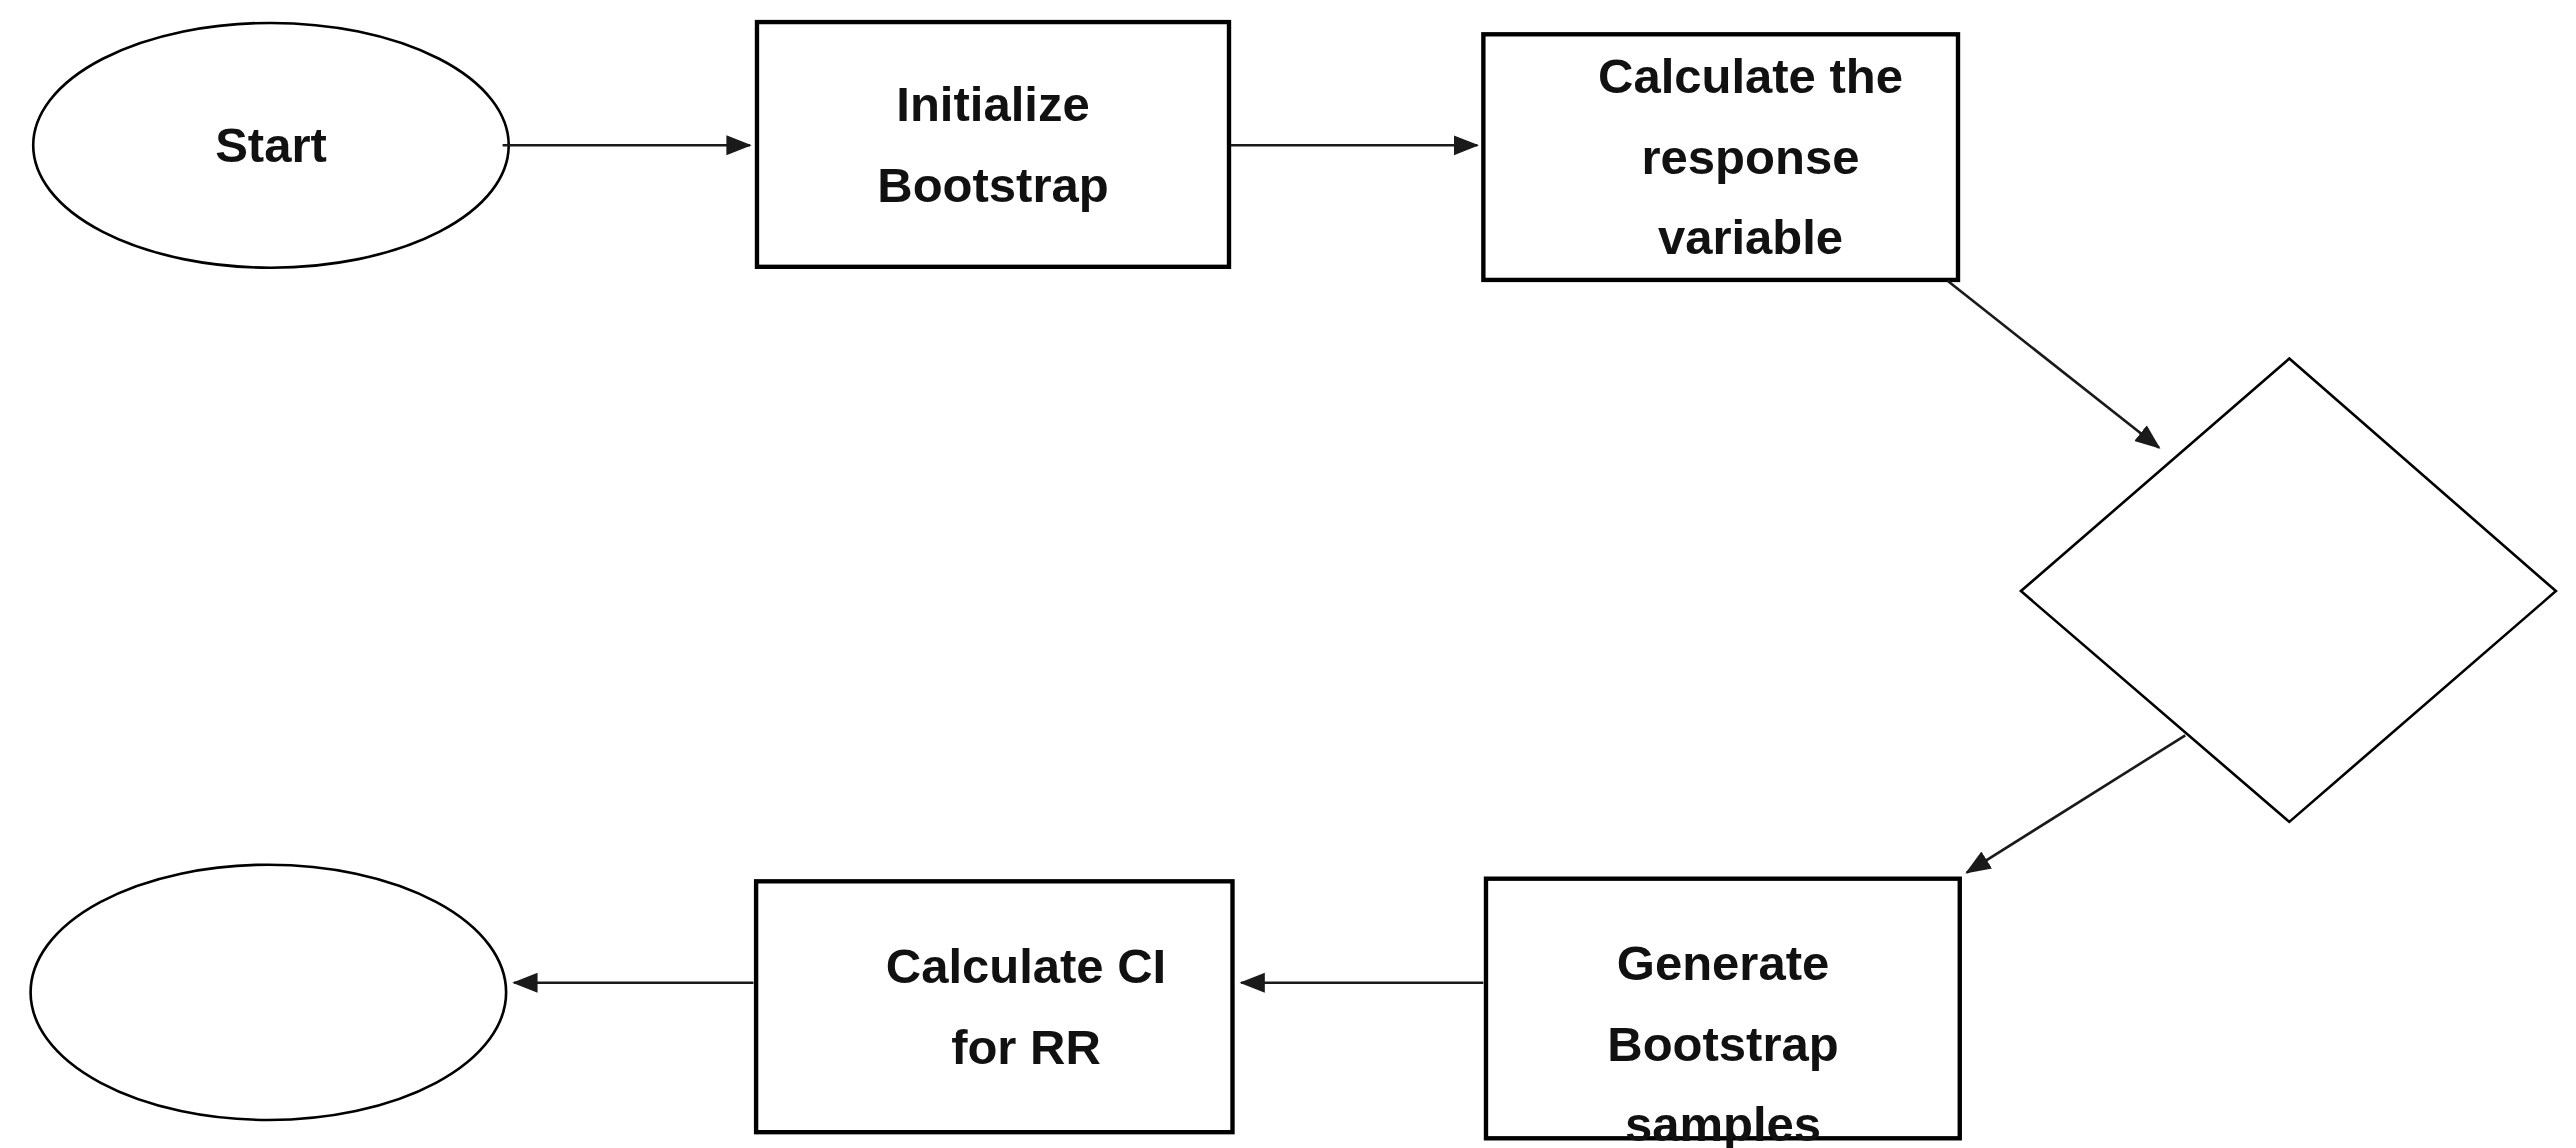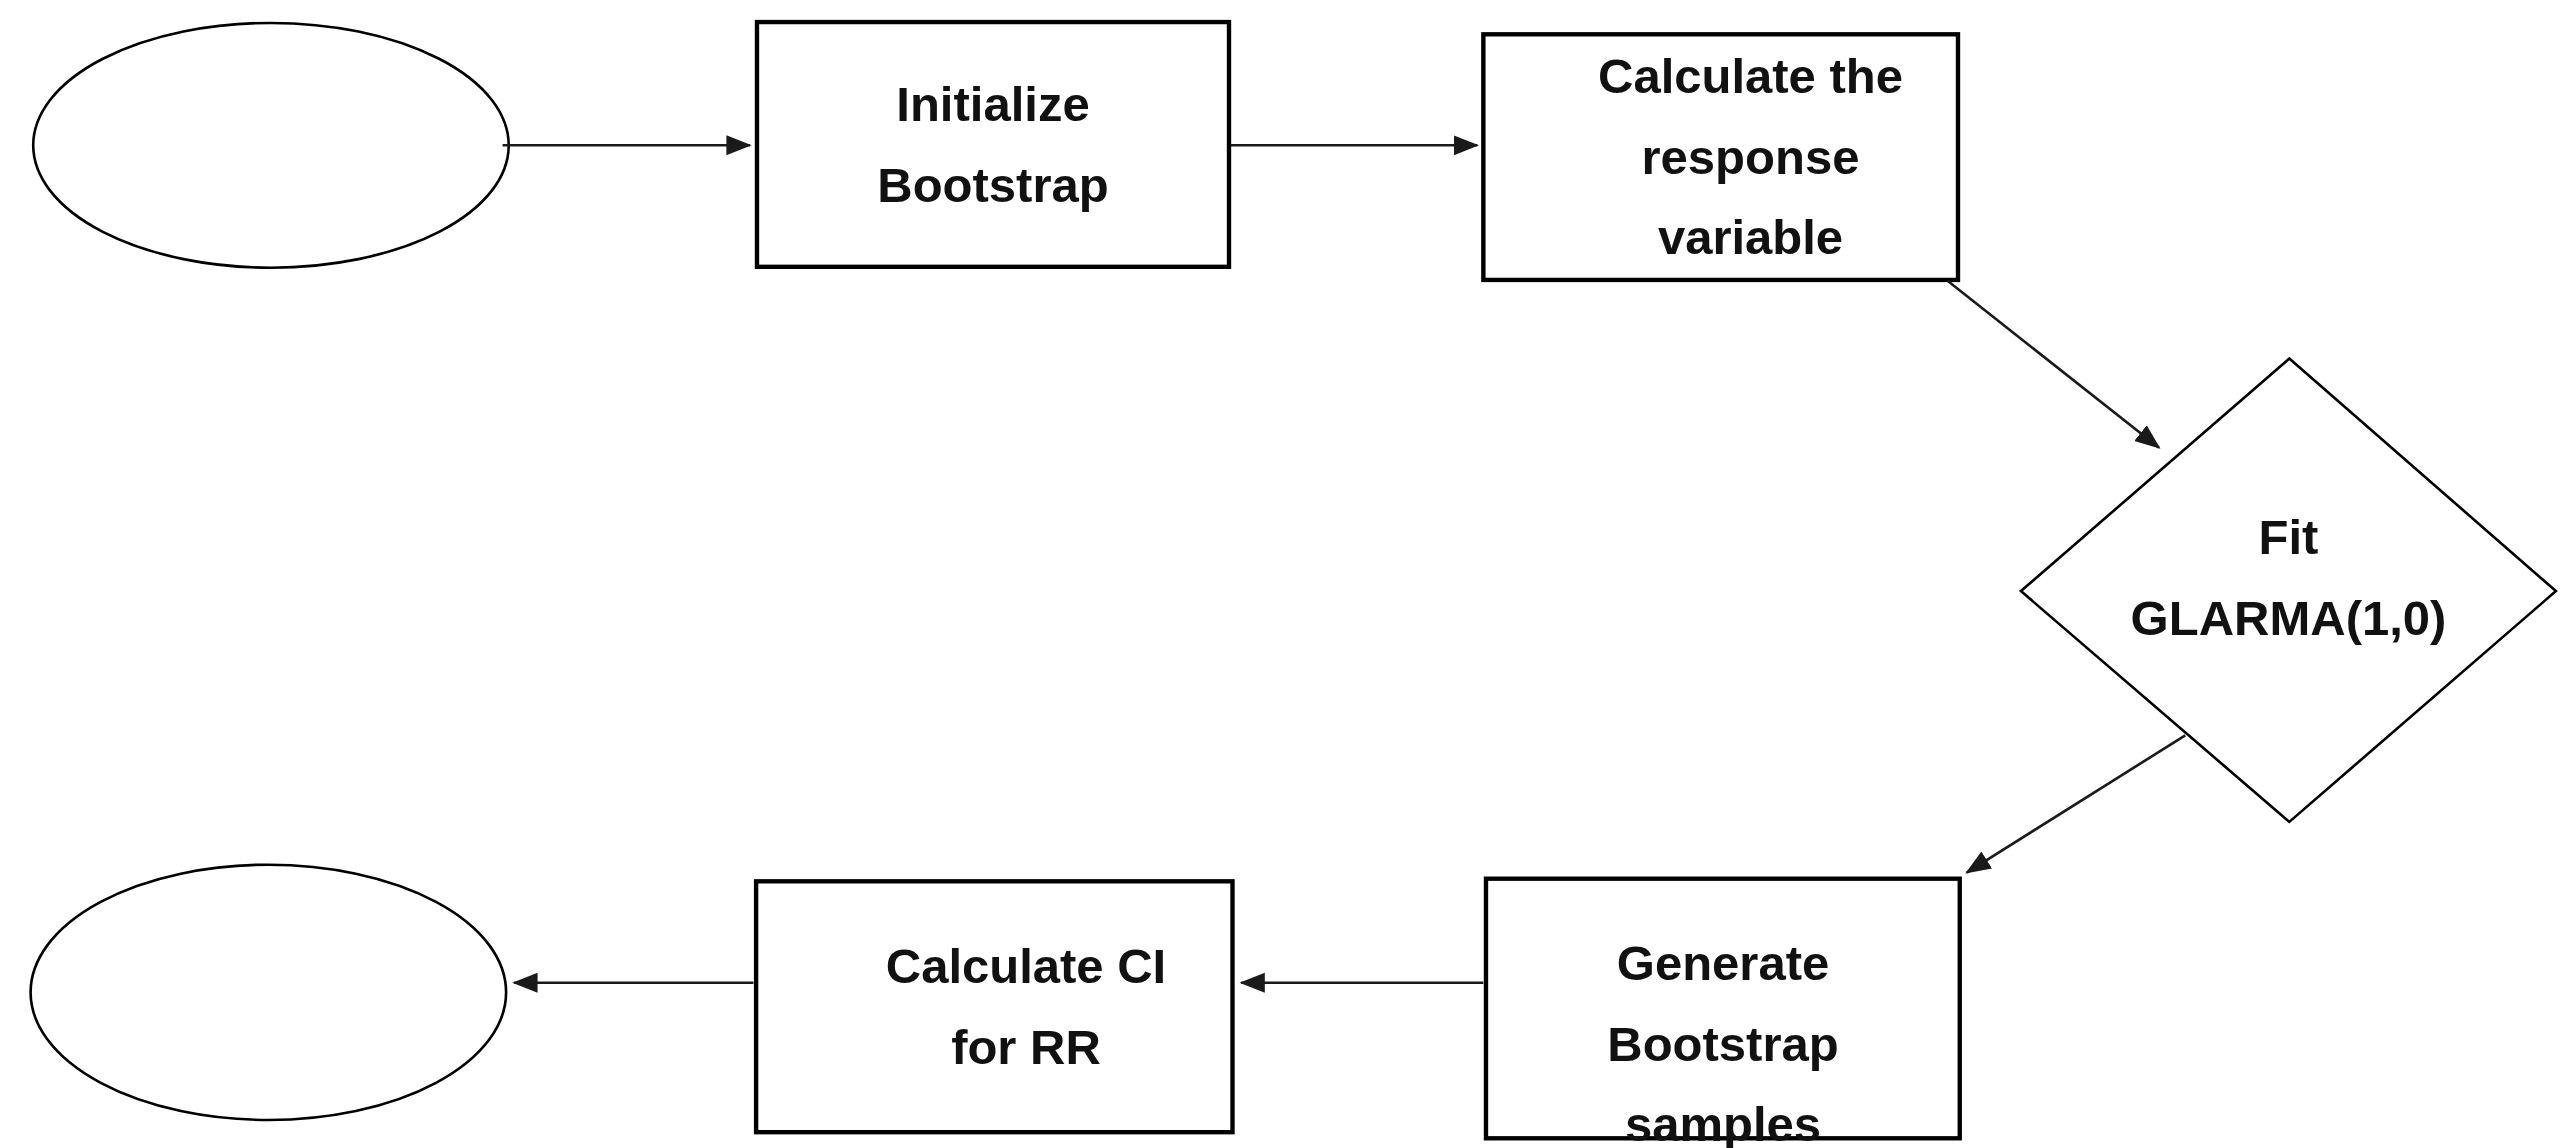--- a/index.html
+++ b/index.html
@@ -77,30 +77,29 @@
 
     <line x1="2228" y1="321" x2="2470" y2="512" stroke="#1a1a1a" stroke-width="3" marker-end="url(#arrowhead)"></line>
 
     <line x1="2500" y1="841" x2="2250" y2="998" stroke="#1a1a1a" stroke-width="3" marker-end="url(#arrowhead)"></line>
 
     <line x1="1697" y1="1124" x2="1420" y2="1124" stroke="#1a1a1a" stroke-width="3" marker-end="url(#arrowhead)"></line>
 
     <line x1="862" y1="1124" x2="588" y2="1124" stroke="#1a1a1a" stroke-width="3" marker-end="url(#arrowhead)"></line>
   </svg>
 
+  <div class="node-label lbl-start">Start</div>
 
   <div class="node-label lbl-init">Initialize
 Bootstrap</div>
 
   <div class="node-label lbl-calc-response">Calculate the
 response
 variable</div>
 
-  <div class="node-label lbl-fit-glarma">Fit
-GLARMA(1,0)</div>
 
   <div class="node-label lbl-bootstrap">Generate
 Bootstrap
 samples</div>
 
   <div class="node-label lbl-calc-ci">Calculate CI
 for RR</div>
 
 
 </div>

